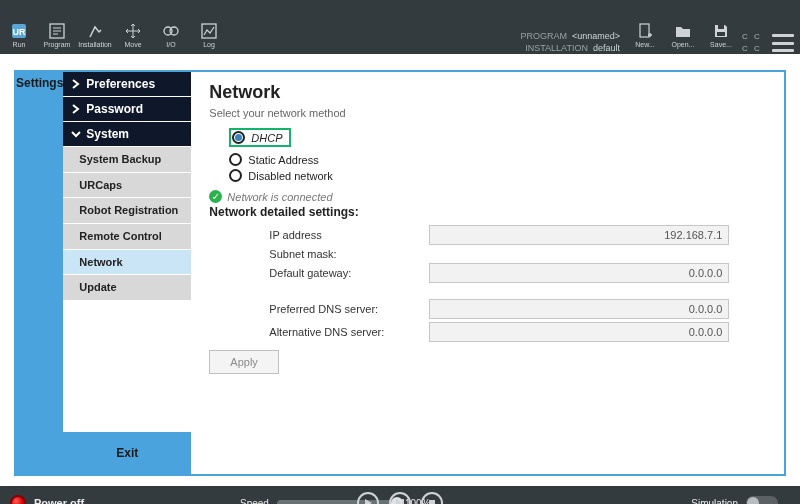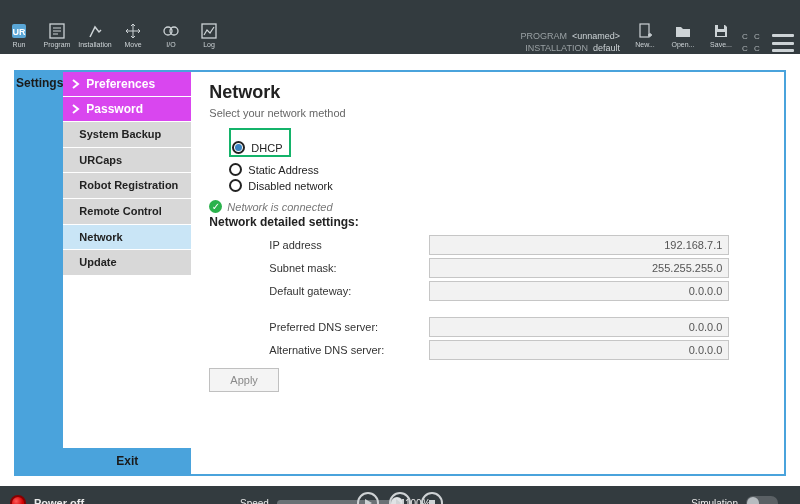--- a/index.html
+++ b/index.html
@@ -18,33 +18,33 @@
   .ccgrid div { font-size:8px; color:#aeb4b7; text-align:center; line-height:10px; }
   .hamburger { width:22px; height:18px; display:flex; flex-direction:column; justify-content:space-between; cursor:pointer; }
   .hamburger div { height:3px; background:#cdd3d6; border-radius:1px; }
   
   .main { position:relative; height: calc(504px - 38px - 34px); padding:16px 14px 10px 14px; }
   .panel { border:2px solid #4aa3dc; background:#fff; height:100%; display:flex; flex-direction:row; }
   .panel-title { background:#4aa3dc; color:#1a1a1a; font-weight:bold; text-align:center; font-size:12px; padding:4px 0; }
   .panel-body { flex:1; display:flex; overflow:hidden; }
   
   .sidebar { width:128px; background:#fff; display:flex; flex-direction:column; border-right:0; }
-  .sb-item { background:#d946ef; color:#fff; font-size:12px; font-weight:bold; padding:5px 8px; border-bottom:1px solid #fff; display:flex; align-items:center; cursor:pointer; }
+  .sb-item { background:#0f172a; color:#fff; font-size:12px; font-weight:bold; padding:5px 8px; border-bottom:1px solid #fff; display:flex; align-items:center; cursor:pointer; }
   .sb-item svg { margin-right:5px; }
   .sb-sub { background:#d8d8d8; color:#222; font-size:11px; font-weight:bold; padding:6px 8px 6px 16px; border-bottom:1px solid #fff; cursor:pointer; line-height:1.15; }
   .sb-sub.selected { background:#c9e5f6; }
   .sb-spacer { flex:1; background:#fff; }
-  .sb-exit { background:#4aa3dc; color:#1a1a1a; font-weight:bold; font-size:12px; text-align:center; padding:6px 0; cursor:pointer; }
+  .sb-exit { background:#4aa3dc; color:#1a1a1a; font-weight:bold; font-size:12px; text-align:center; padding:14px 0; cursor:pointer; }
   
   .content { flex:1; padding:10px 18px; font-size:11px; color:#222; overflow:auto; }
   .content h2 { font-size:18px; font-weight:bold; margin-bottom:4px; }
   .content .subtext { font-size:11px; color:#666; margin:4px 0 6px 0; }
   .radios { margin-left:20px; }
   .radio-row { display:flex; align-items:center; margin:3px 0; }
-  .radio-row.highlighted { border:2px solid #14b36a; padding:11px 6px 1px 1px; display:inline-flex; }
+  .radio-row.highlighted { border:2px solid #14b36a; padding:1px 6px 1px 1px; display:inline-flex;font-style:italic; }
   .radio-outer { width:13px; height:13px; border:2px solid #222; border-radius:50%; margin-right:6px; display:flex; align-items:center; justify-content:center; }
   .radio-outer .dot { width:7px; height:7px; background:#3a84c2; border-radius:50%; }
   .status-row { margin-top:8px; display:flex; align-items:center; font-size:11px; color:#777; font-style: italic;}
   .status-row .check { width:13px; height:13px; background:#2bb24c; border-radius:50%; color:#fff; font-size:10px; display:flex; align-items:center; justify-content:center; margin-right:5px; font-style:normal; }
   .det-head { font-weight:bold; font-size:12px; margin-top:2px; }
   .detgrid { margin-left:60px; margin-top:6px; }
   .detrow { display:flex; align-items:center; margin:3px 0; }
   .detrow .lbl { width:160px; font-size:11px; color:#333; }
   .detrow input { flex:1; max-width:300px; border:1px solid #c6c6c6; background:#f2f2f2; height:20px; font-size:11px; text-align:right; padding:0 6px; color:#555; }
   .detgap { height:10px; }
@@ -184,20 +184,26 @@
               <path d="M2 1l5 4-5 4" fill="none" stroke="#fff" stroke-width="2"></path>
             </svg>
           <span>Preferences</span>
         </div>
         <div class="sb-item">
           <svg width="10" height="10">
               <path d="M2 1l5 4-5 4" fill="none" stroke="#fff" stroke-width="2"></path>
             </svg>
           <span>Password</span>
         </div>
+        <div class="sb-item">
+          <svg width="10" height="10">
+              <path d="M1 3l4 4 4-4" fill="none" stroke="#fff" stroke-width="2"></path>
+            </svg>
+          <span>System</span>
+        </div>
         <div class="sb-sub">System Backup</div>
         <div class="sb-sub">URCaps</div>
         <div class="sb-sub">Robot Registration</div>
         <div class="sb-sub">Remote Control</div>
         <div class="sb-sub selected">Network</div>
         <div class="sb-sub">Update</div>
         <div class="sb-spacer"></div>
         <div class="sb-exit">Exit</div>
       </div>
 
@@ -225,21 +231,20 @@
           <span>Network is connected</span>
         </div>
         <div class="det-head">Network detailed settings:</div>
         <div class="detgrid">
           <div class="detrow">
             <div class="lbl">IP address</div>
             <input readonly="" value="192.168.7.1" style="">
           </div>
           <div class="detrow">
             <div class="lbl">Subnet mask:</div>
-            <input readonly="" value="255.255.255.0" style="">
           </div>
           <div class="detrow">
             <div class="lbl">Default gateway:</div>
             <input readonly="" value="0.0.0.0" style="">
           </div>
           <div class="detgap"></div>
           <div class="detrow">
             <div class="lbl">Preferred DNS server:</div>
             <input readonly="" value="0.0.0.0" style="">
           </div>

